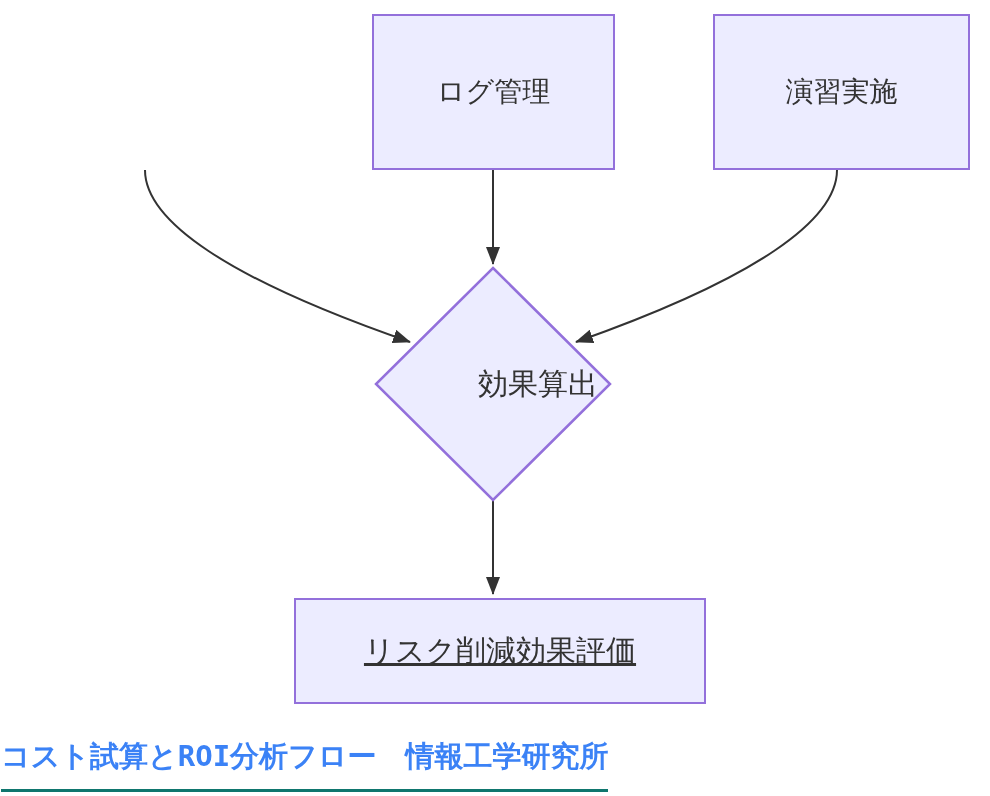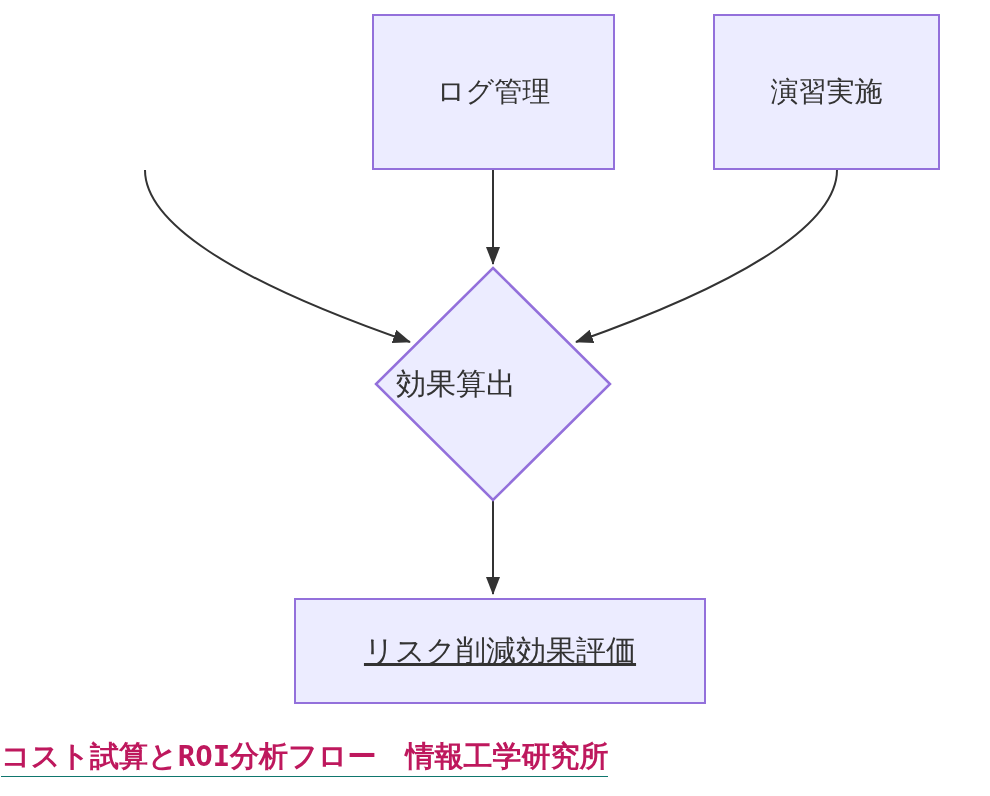--- a/index.html
+++ b/index.html
@@ -45,44 +45,44 @@
     display: flex;
     flex-direction: column;
     align-items: center;
     justify-content: center;
     font-size: 28px;
     line-height: 46px;
     text-align: center;
   }
   .node-sbom     { left: 16px;  top: 14px;  width: 258px; height: 156px; }
   .node-log      { left: 372px; top: 14px;  width: 243px; height: 156px; }
-  .node-exercise { left: 713px; top: 14px;  width: 227px; height: 156px; }
+  .node-exercise { left: 713px; top: 14px;  width: 257px; height: 156px; }
   .node-result   { left: 294px; top: 598px; width: 412px; height: 106px; font-size: 30px; text-decoration: underline; }
   .diamond-label {
     position: absolute;
-    left: 396px;
+    left: 364px;
     top: 361px;
     width: 234px;
-    text-align: left;
+    text-align: right;
     font-size: 30px;
     line-height: 46px;
     color: var(--text, #333333);
   }
   .caption {
     position: absolute;
     left: 1px;
     top: 737px;
     display: inline-block;
     font-family: "DejaVu Sans Mono", "Liberation Mono", monospace;
     font-size: 29px;
     font-weight: bold;
-    color: #be185d;
+    color: #3b82f6;
     line-height: 38px;
-    border-bottom: 1px solid #0f766e;
-    padding-bottom: 1px;
+    border-bottom: 3px solid #0f766e;
+    padding-bottom: 14px;
     white-space: pre;
   }
 </style>
 </head>
 <body>
 
 <div class="canvas">
 
   <svg class="edge-layer" viewBox="0 0 990 796" xmlns="http://www.w3.org/2000/svg">
     <defs>

